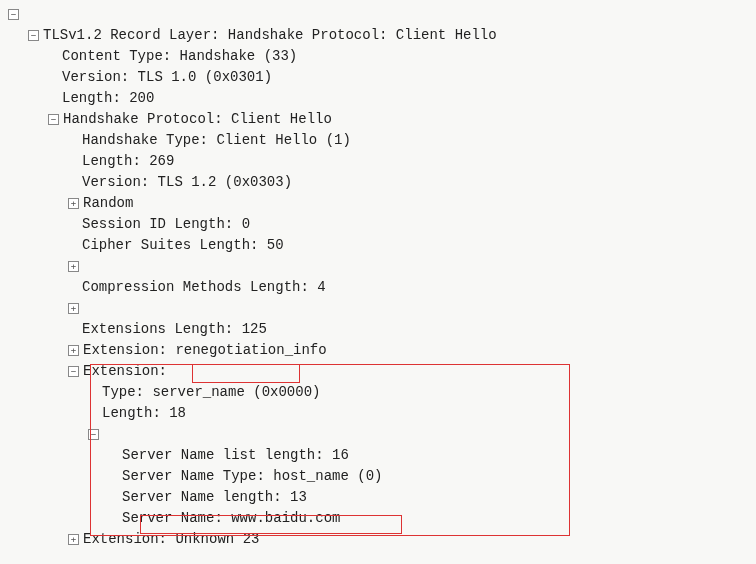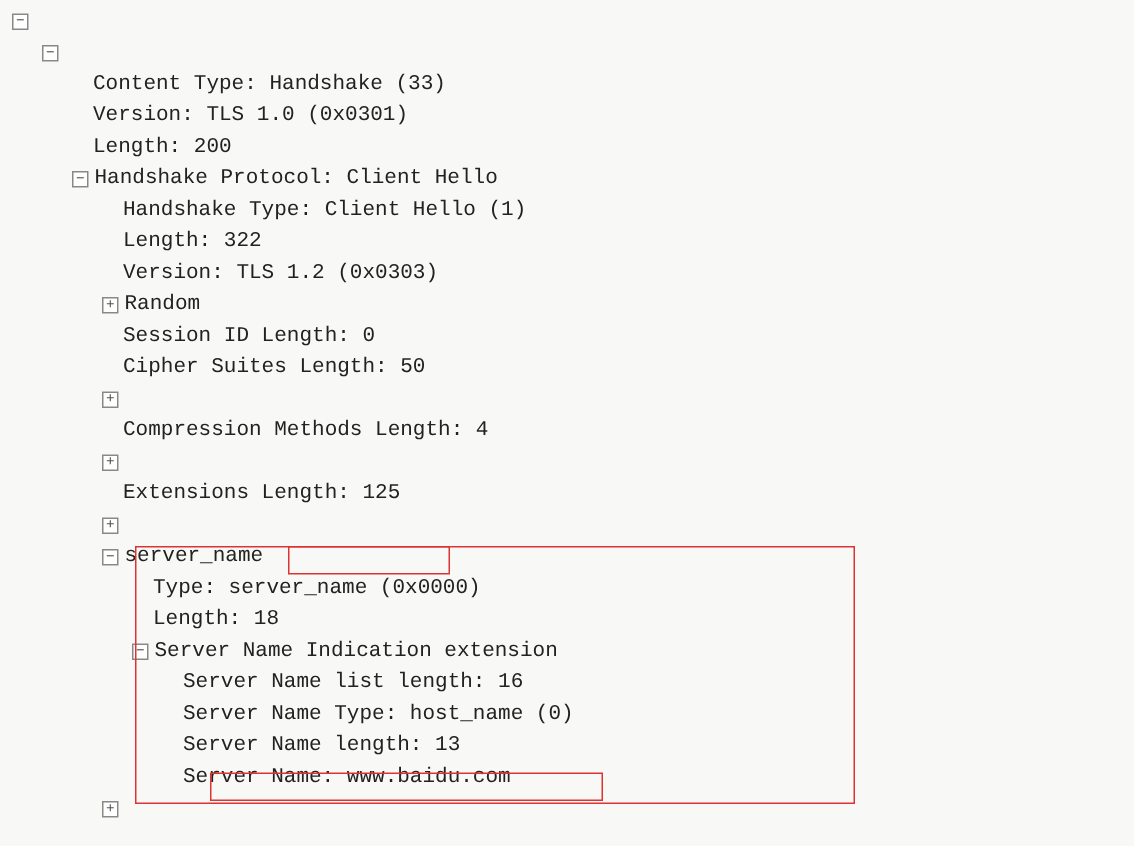--- a/index.html
+++ b/index.html
@@ -67,20 +67,21 @@
 <body>
 
 <div class="row">
   <span class="pad" style="width:8px"></span>
   <span class="toggle">−</span>
 </div>
 
 <div class="row">
   <span class="pad" style="width:28px"></span>
   <span class="toggle">−</span>
+  <span class="label-text">TLSv1.2 Record Layer: Handshake Protocol: Client Hello</span>
 </div>
 
 <div class="row">
   <span class="pad" style="width:62px"></span>
   <span class="label-text">Content Type: Handshake (33)</span>
 </div>
 
 <div class="row">
   <span class="pad" style="width:62px"></span>
   <span class="label-text">Version: TLS 1.0 (0x0301)</span>
@@ -97,21 +98,21 @@
   <span class="label-text">Handshake Protocol: Client Hello</span>
 </div>
 
 <div class="row">
   <span class="pad" style="width:82px"></span>
   <span class="label-text">Handshake Type: Client Hello (1)</span>
 </div>
 
 <div class="row">
   <span class="pad" style="width:82px"></span>
-  <span class="label-text">Length: 322</span>
+  <span class="label-text">Length: 269</span>
 </div>
 
 <div class="row">
   <span class="pad" style="width:82px"></span>
   <span class="label-text">Version: TLS 1.2 (0x0303)</span>
 </div>
 
 <div class="row">
   <span class="pad" style="width:68px"></span>
   <span class="toggle">+</span>
@@ -144,42 +145,42 @@
 </div>
 
 <div class="row">
   <span class="pad" style="width:82px"></span>
   <span class="label-text">Extensions Length: 125</span>
 </div>
 
 <div class="row">
   <span class="pad" style="width:68px"></span>
   <span class="toggle">+</span>
-</div>
-
-<div class="row">
-  <span class="pad" style="width:68px"></span>
-  <span class="toggle">−</span>
-  <span class="label-text">server_name</span>
+  <span class="label-text">Extension: renegotiation_info</span>
+</div>
+
+<div class="row">
+  <span class="pad" style="width:68px"></span>
+  <span class="toggle">−</span>
+  <span class="label-text">Extension: </span>
 </div>
 
 <div class="row">
   <span class="pad" style="width:102px"></span>
   <span class="label-text">Type: server_name (0x0000)</span>
 </div>
 
 <div class="row">
   <span class="pad" style="width:102px"></span>
   <span class="label-text">Length: 18</span>
 </div>
 
 <div class="row">
   <span class="pad" style="width:88px"></span>
   <span class="toggle">−</span>
-  <span class="label-text">Server Name Indication extension</span>
 </div>
 
 <div class="row">
   <span class="pad" style="width:122px"></span>
   <span class="label-text">Server Name list length: 16</span>
 </div>
 
 <div class="row">
   <span class="pad" style="width:122px"></span>
   <span class="label-text">Server Name Type: host_name (0)</span>
@@ -191,17 +192,18 @@
 </div>
 
 <div class="row">
   <span class="pad" style="width:122px"></span>
   <span class="label-text">Server Name: www.baidu.com</span>
 </div>
 
 <div class="row">
   <span class="pad" style="width:68px"></span>
   <span class="toggle">+</span>
+  <span class="label-text">Extension: Unknown 23</span>
 </div>
 
 <div class="highlight-box box-ext-block"></div>
 <div class="highlight-box box-server-name-text"></div>
 <div class="highlight-box box-server-name-value"></div>
 
 </body></html>

